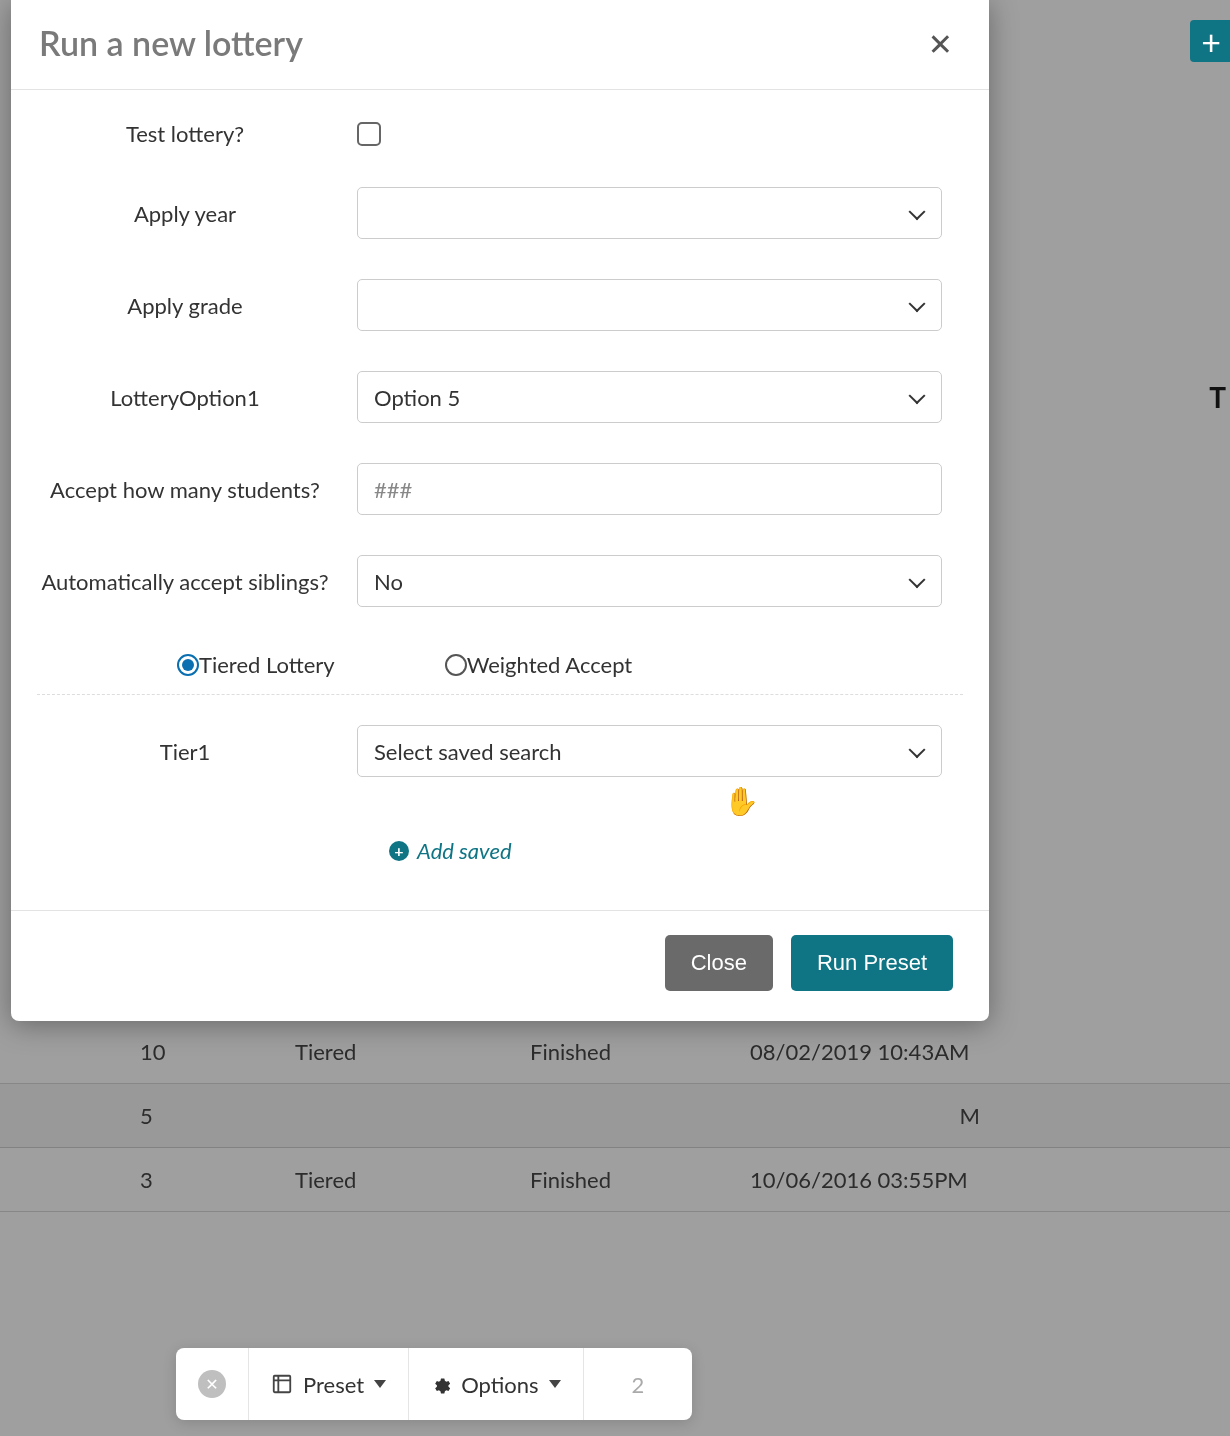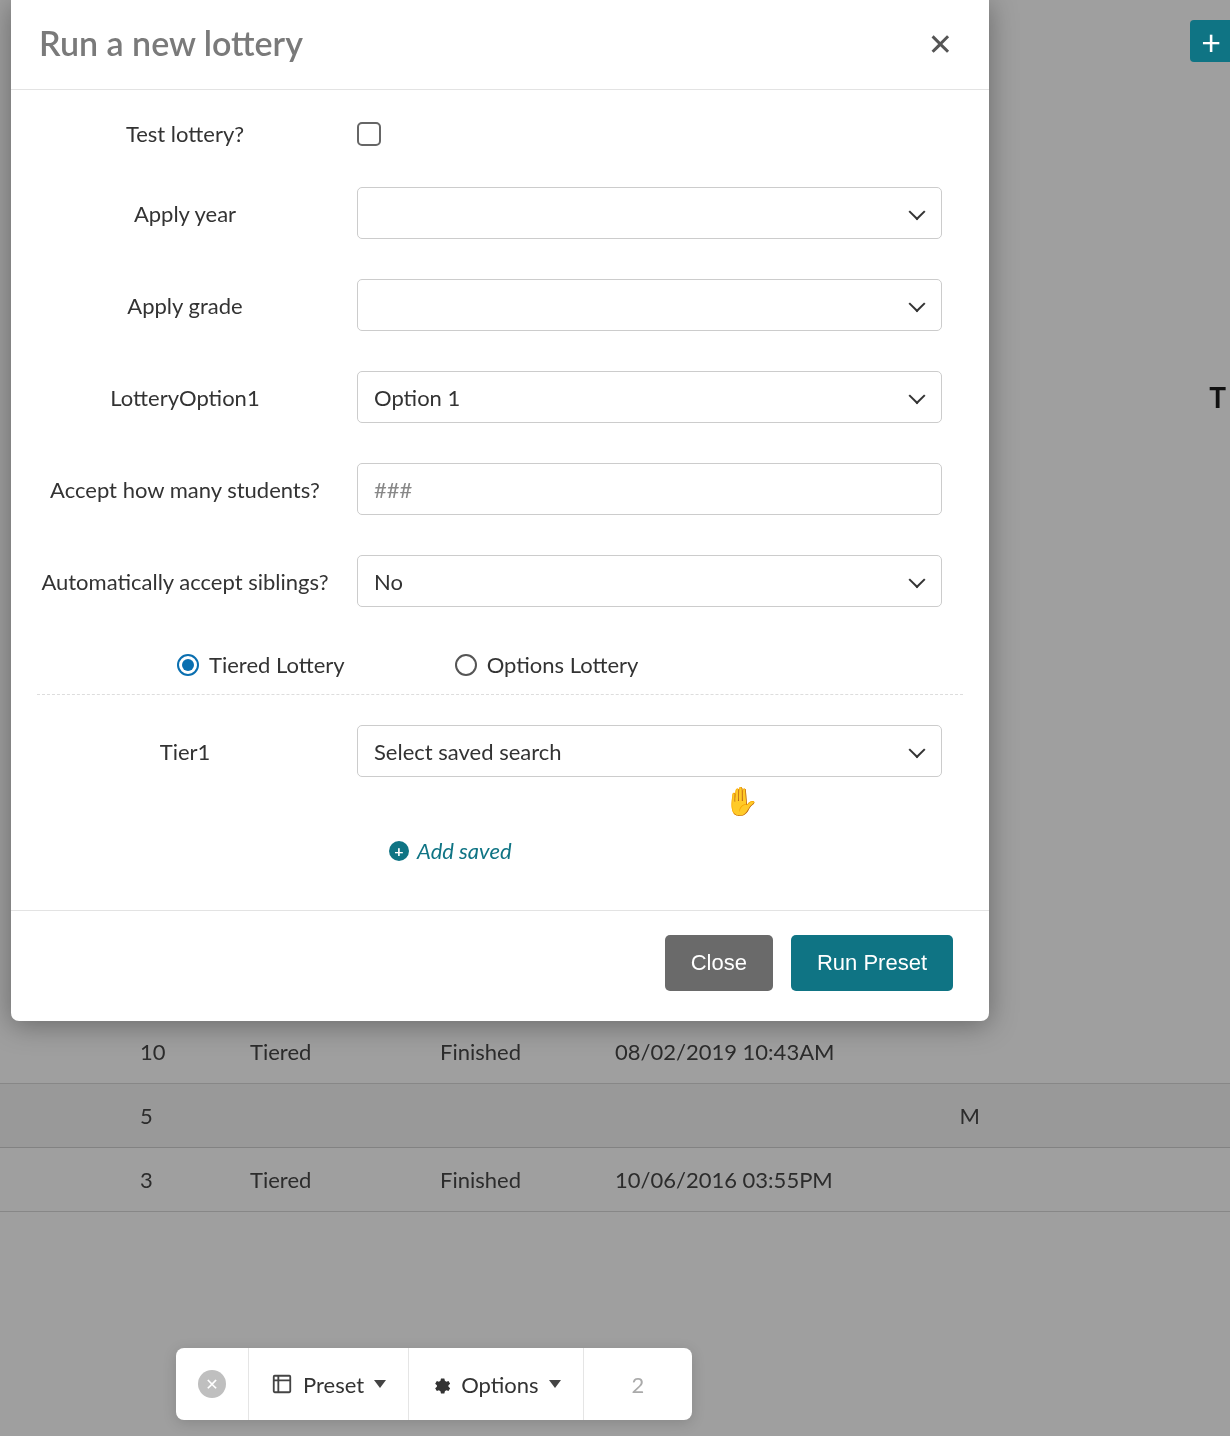--- a/index.html
+++ b/index.html
@@ -21,20 +21,21 @@
     padding-top: 1020px;
     font-size: 22px;
     color: #444;
   }
   .bg-row {
     display: flex;
     height: 64px;
     align-items: center;
     border-bottom: 1px solid rgba(0,0,0,0.15);
     padding-left: 140px;
+    gap: 45px;
   }
   .bg-row.alt { background: rgba(0,0,0,0.04); }
   .bg-c1 { width: 110px; }
   .bg-c2 { width: 190px; }
   .bg-c3 { width: 175px; }
   .bg-c4 { flex: 1; }
 
   
   .peek-plus {
     position: absolute;
@@ -125,21 +126,21 @@
     border-right: 2.5px solid #333;
     border-bottom: 2.5px solid #333;
   }
 
   .radio-row {
     display:flex; align-items:center; gap: 110px;
     padding: 4px 0 16px 140px;
     border-bottom: 1px dashed #ddd;
     margin-bottom: 30px;
   }
-  .radio-item { display:flex; align-items:center; gap:10px; font-size:22px; cursor:pointer;}
+  .radio-item { display:flex; align-items:center; font-size:22px; cursor:pointer;}
   .radio-circle {
     width:22px; height:22px; border:2px solid #0a6fb0; border-radius:50%;
     display:flex; align-items:center; justify-content:center;
   }
   .radio-circle.off { border-color:#555; }
   .radio-dot { width:12px; height:12px; background:#0a6fb0; border-radius:50%; }
 
   .add-tier {
     display:flex; align-items:center; gap:8px;
     margin: 60px 0 36px 352px;
@@ -272,21 +273,21 @@
             <span></span>
             <span class="chevron-v"></span>
           </div>
         </div>
       </div>
 
       <div class="form-row">
         <div class="form-label">LotteryOption1</div>
         <div class="form-control-wrap">
           <div class="select">
-            <span>Option 1</span>
+            <span>Option 5</span>
             <span class="chevron-v"></span>
           </div>
         </div>
       </div>
 
       <div class="form-row">
         <div class="form-label">Accept how many students?</div>
         <div class="form-control-wrap">
           <div class="text-input">
             <span class="placeholder">###</span>
@@ -306,21 +307,21 @@
 
       <div class="radio-row">
         <div class="radio-item">
           <span class="radio-circle">
               <span class="radio-dot"></span>
             </span>
           <span>Tiered Lottery</span>
         </div>
         <div class="radio-item">
           <span class="radio-circle off"></span>
-          <span>Options Lottery</span>
+          <span>Weighted Accept</span>
         </div>
       </div>
 
       <div class="form-row" style="margin-bottom:0">
         <div class="form-label">Tier1</div>
         <div class="form-control-wrap">
           <div class="select">
             <span>Select saved search</span>
             <span class="chevron-v"></span>
           </div>

